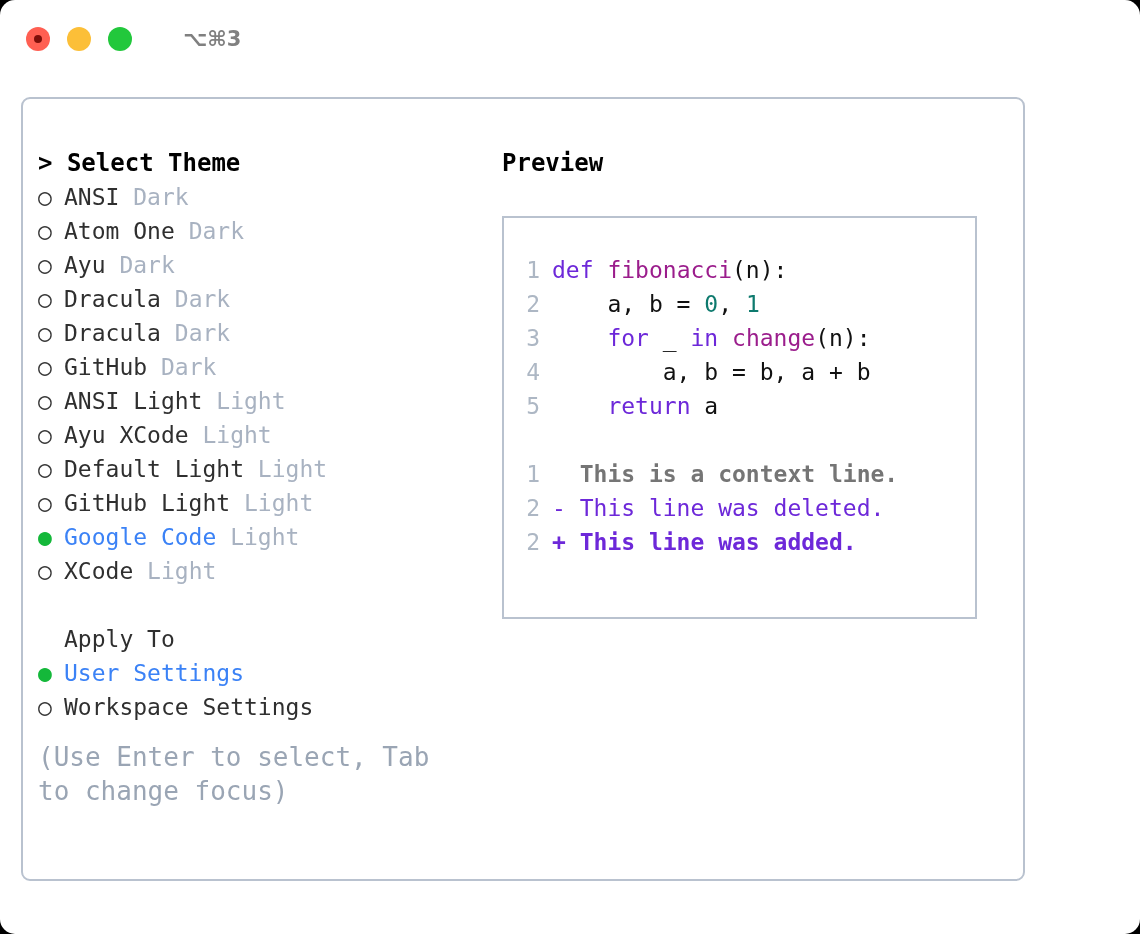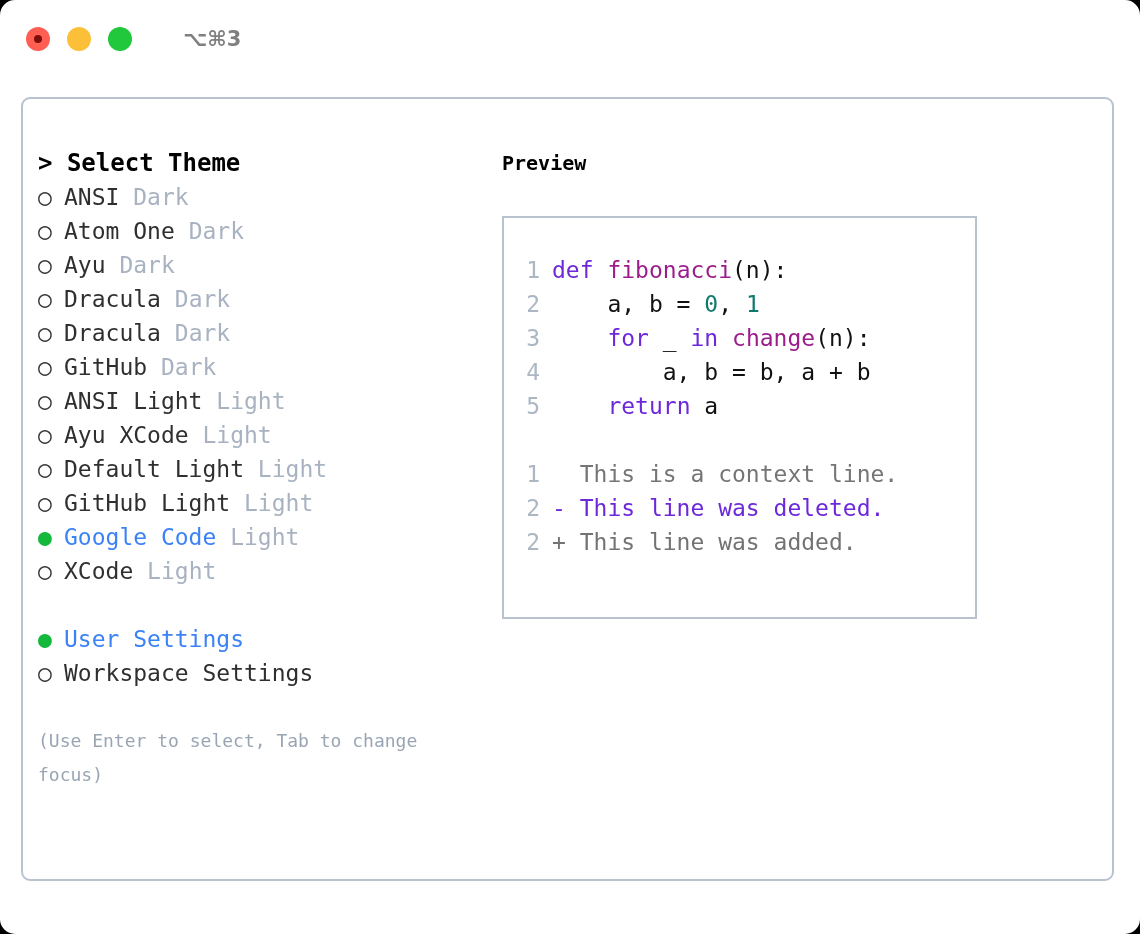--- a/index.html
+++ b/index.html
@@ -69,21 +69,21 @@
     color: #808080;
     letter-spacing: 0px;
     font-family: "DejaVu Sans", "Liberation Sans", sans-serif;
   }
 
   
   .panel {
     position: absolute;
     left: 21px;
     top: 97px;
-    width: 1093px;
+    width: 1004px;
     height: 784px;
     border: 2px solid #b9c2cf;
     border-radius: 9px;
     box-sizing: border-box;
     background: #ffffff;
   }
 
   .columns {
     position: absolute;
     left: 0;
@@ -133,37 +133,37 @@
     font-size: 23px;
     color: #2f2f2f;
     line-height: 34px;
     padding-left: 26px;
     white-space: pre;
   }
 
   .spacer { height: 34px; }
 
   .hint {
-    margin-top: 34px;
-    font-size: 18px;
+    margin-top: 16px;
+    font-size: 26px;
     line-height: 34px;
     color: #9aa5b4;
     width: 420px;
     white-space: normal;
   }
 
   
   .right-col {
     position: absolute;
     left: 479px;
     top: 47px;
     width: 500px;
   }
   .preview-header {
-    font-size: 20px;
+    font-size: 24px;
     font-weight: bold;
     color: #000000;
     line-height: 34px;
     white-space: pre;
   }
   .preview-box {
     margin-top: 36px;
     width: 475px;
     height: 403px;
     border: 2px solid #b9c2cf;
@@ -190,23 +190,23 @@
     text-align: right;
     color: #adb7c4;
     margin-right: 12px;
   }
   .blank-line { height: 34px; }
 
   .tok-kw   { color: #6d28d9; }
   .tok-fn   { color: #9b1d8c; text-align: center; }
   .tok-num  { color: #0e7a6e; }
   .tok-def  { color: #111111; }
-  .tok-ctx  { color: #757575; }
+  .tok-ctx  { color: #757575; font-weight: bold; }
   .tok-del  { color: #6d28d9; }
-  .tok-add  { color: #737373; }
+  .tok-add  { color: #6d28d9; font-weight: bold; }
 </style>
 </head>
 <body>
 
 <div class="window">
 
   <div class="titlebar">
     <div class="dots">
       <span class="dot red"></span>
       <span class="dot yellow"></span>
@@ -232,20 +232,21 @@
             <div class="row"><span class="marker off">○</span><span class="label">ANSI Light</span><span class="tag"> Light</span></div>
             <div class="row"><span class="marker off">○</span><span class="label">Ayu XCode</span><span class="tag"> Light</span></div>
             <div class="row"><span class="marker off">○</span><span class="label">Default Light</span><span class="tag"> Light</span></div>
             <div class="row"><span class="marker off">○</span><span class="label">GitHub Light</span><span class="tag"> Light</span></div>
             <div class="row sel"><span class="marker on">●</span><span class="label">Google Code</span><span class="tag"> Light</span></div>
             <div class="row"><span class="marker off">○</span><span class="label">XCode</span><span class="tag"> Light</span></div>
           </div>
 
         <div class="spacer"></div>
 
+        <div class="section-head">Apply To</div>
 
         <div id="apply-list">
             <div class="row sel"><span class="marker on">●</span><span class="label">User Settings</span></div>
             <div class="row"><span class="marker off">○</span><span class="label">Workspace Settings</span></div>
           </div>
 
         <div class="hint">(Use Enter to select, Tab to change focus)</div>
       </div>
 
       <div class="right-col">

